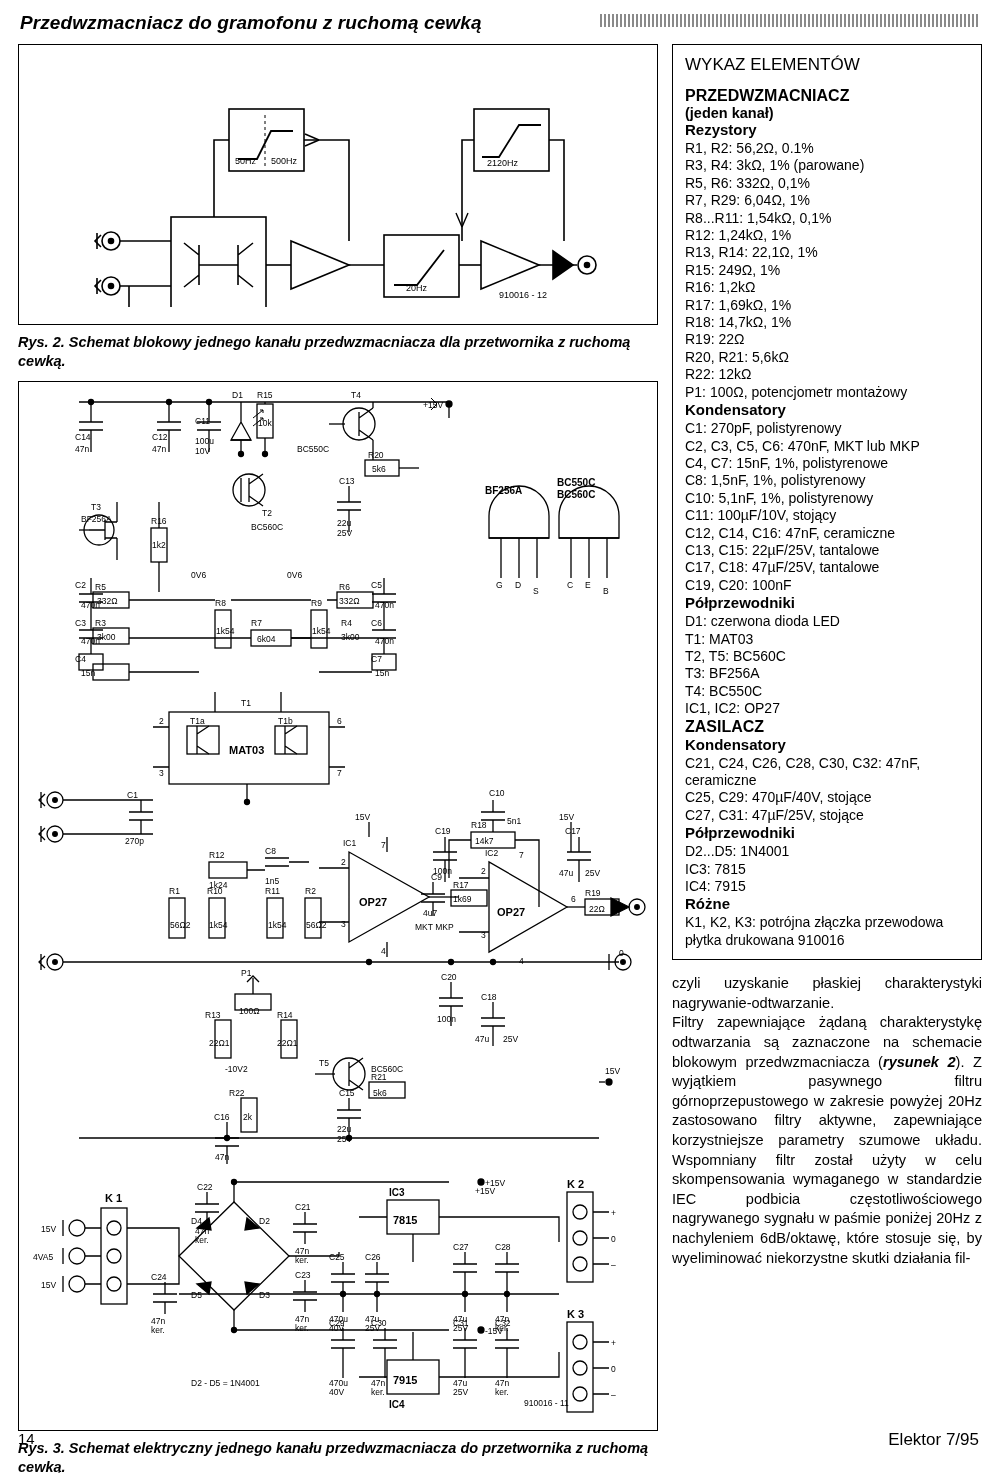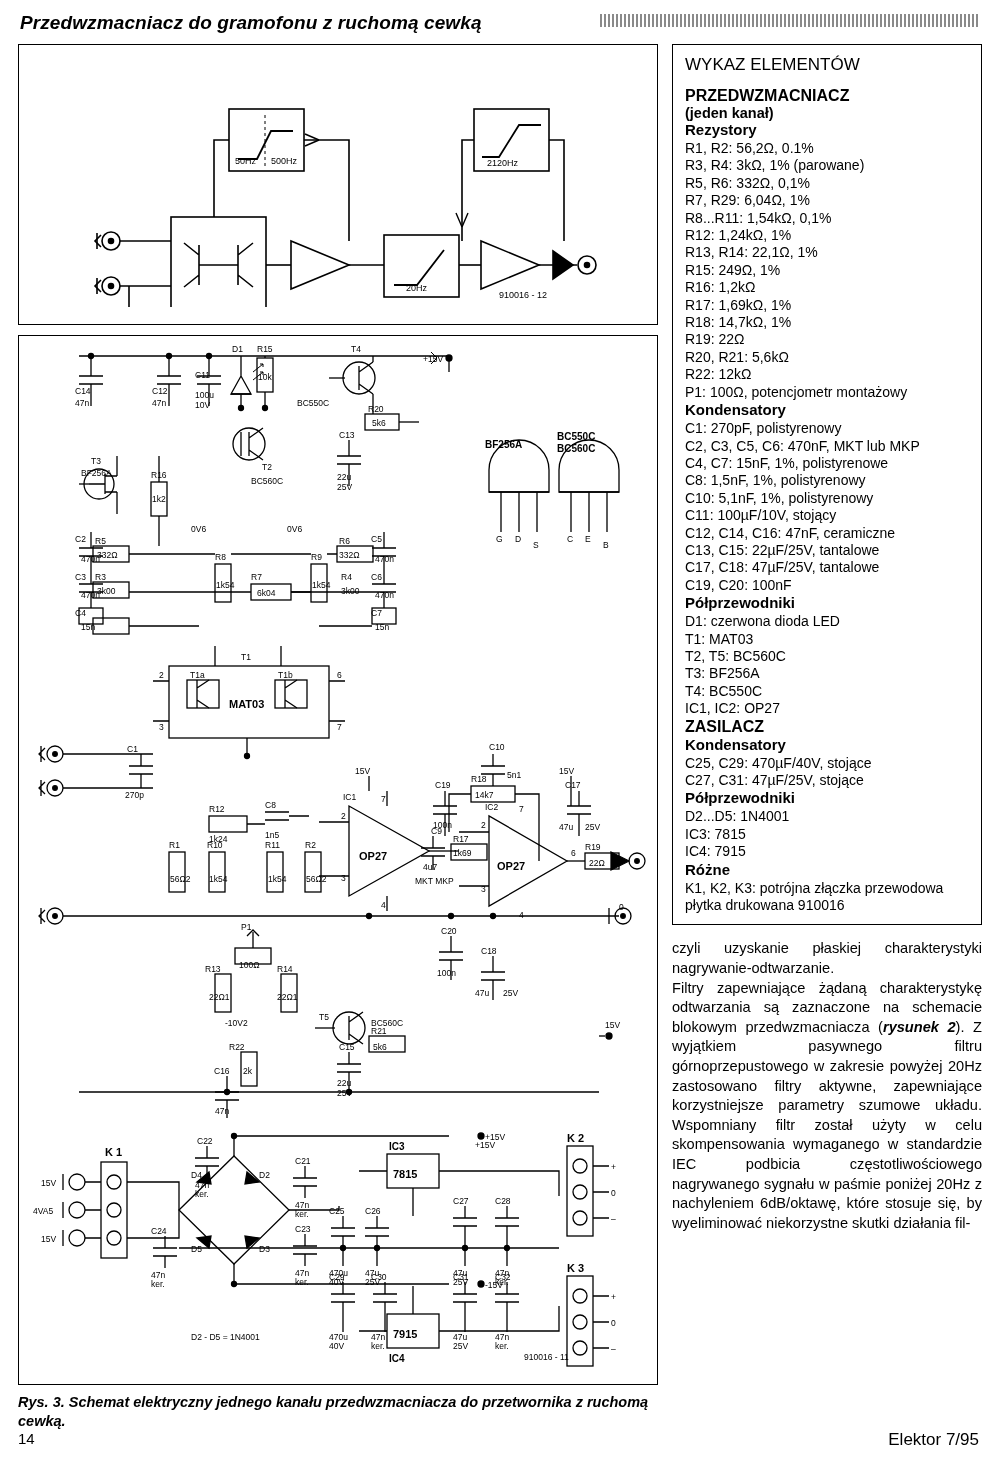--- a/index.html
+++ b/index.html
@@ -151,20 +151,21 @@
       </g>
       <g class="lbl" font-size="9" fill="#000">
         <text x="216" y="119">50Hz</text>
         <text x="252" y="119">500Hz</text>
         <text x="468" y="121">2120Hz</text>
         <text x="387" y="246">20Hz</text>
         <text x="480" y="253" font-size="9">910016 - 12</text>
       </g>
     </svg>
   </div>
+  <div class="fig-caption">Rys. 2. Schemat blokowy jednego kanału przedwzmacniacza dla przetwornika z ruchomą cewką.</div>
 
   <div class="fig-box" id="fig3-box">
     <svg width="636" height="1046" viewBox="0 0 636 1046">
       <g fill="none" stroke="#000" stroke-width="1.3">
 
         <path d="M60 20 L430 20"></path>
         <path d="M430 20 L430 36"></path>
 
         <circle cx="430" cy="22" r="3" fill="#000"></circle>
         <path d="M418 22 L412 16 M418 22 L412 28" stroke-width="1"></path>
@@ -662,20 +663,21 @@
     <div class="sub">Półprzewodniki</div>
     <p class="item">D1: czerwona dioda LED</p>
     <p class="item">T1: MAT03</p>
     <p class="item">T2, T5: BC560C</p>
     <p class="item">T3: BF256A</p>
     <p class="item">T4: BC550C</p>
     <p class="item">IC1, IC2: OP27</p>
 
     <h3>ZASILACZ</h3>
     <div class="sub">Kondensatory</div>
+    <p class="item">C21, C24, C26, C28, C30, C32: 47nF, ceramiczne</p>
     <p class="item">C25, C29: 470µF/40V, stojące</p>
     <p class="item">C27, C31: 47µF/25V, stojące</p>
 
     <div class="sub">Półprzewodniki</div>
     <p class="item">D2...D5: 1N4001</p>
     <p class="item">IC3: 7815</p>
     <p class="item">IC4: 7915</p>
 
     <div class="sub">Różne</div>
     <p class="item">K1, K2, K3: potrójna złączka przewodowa</p>

